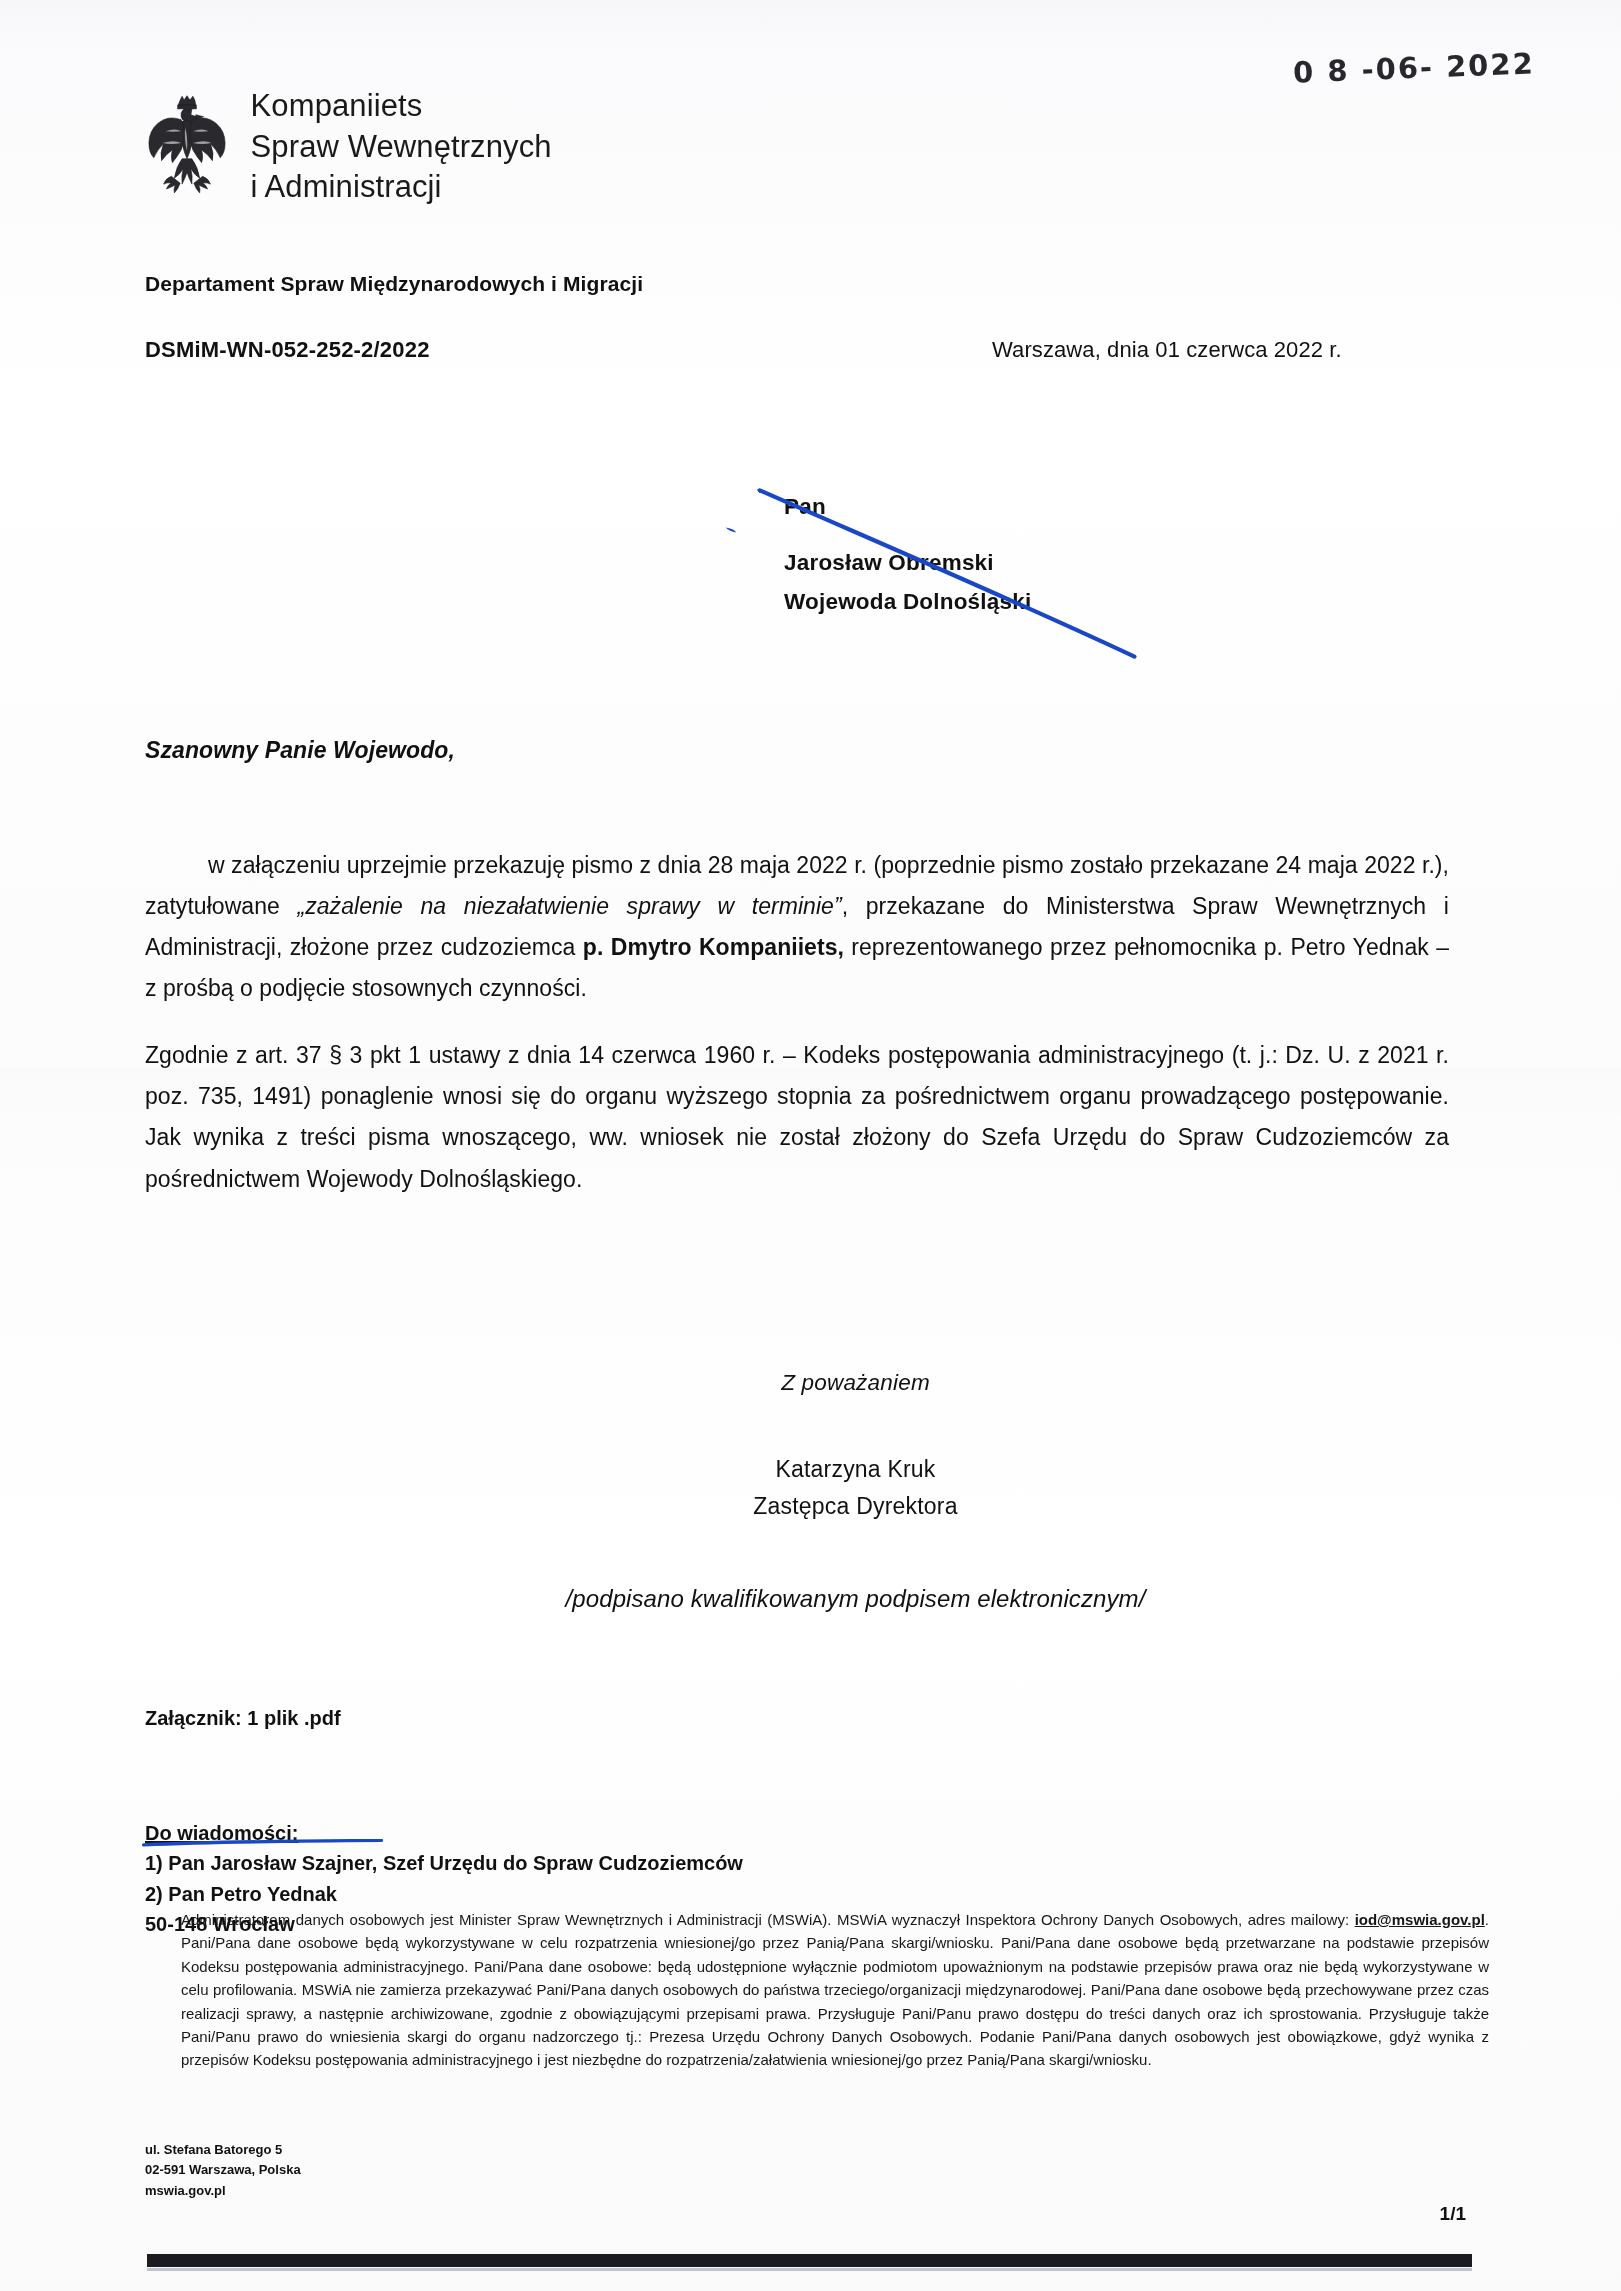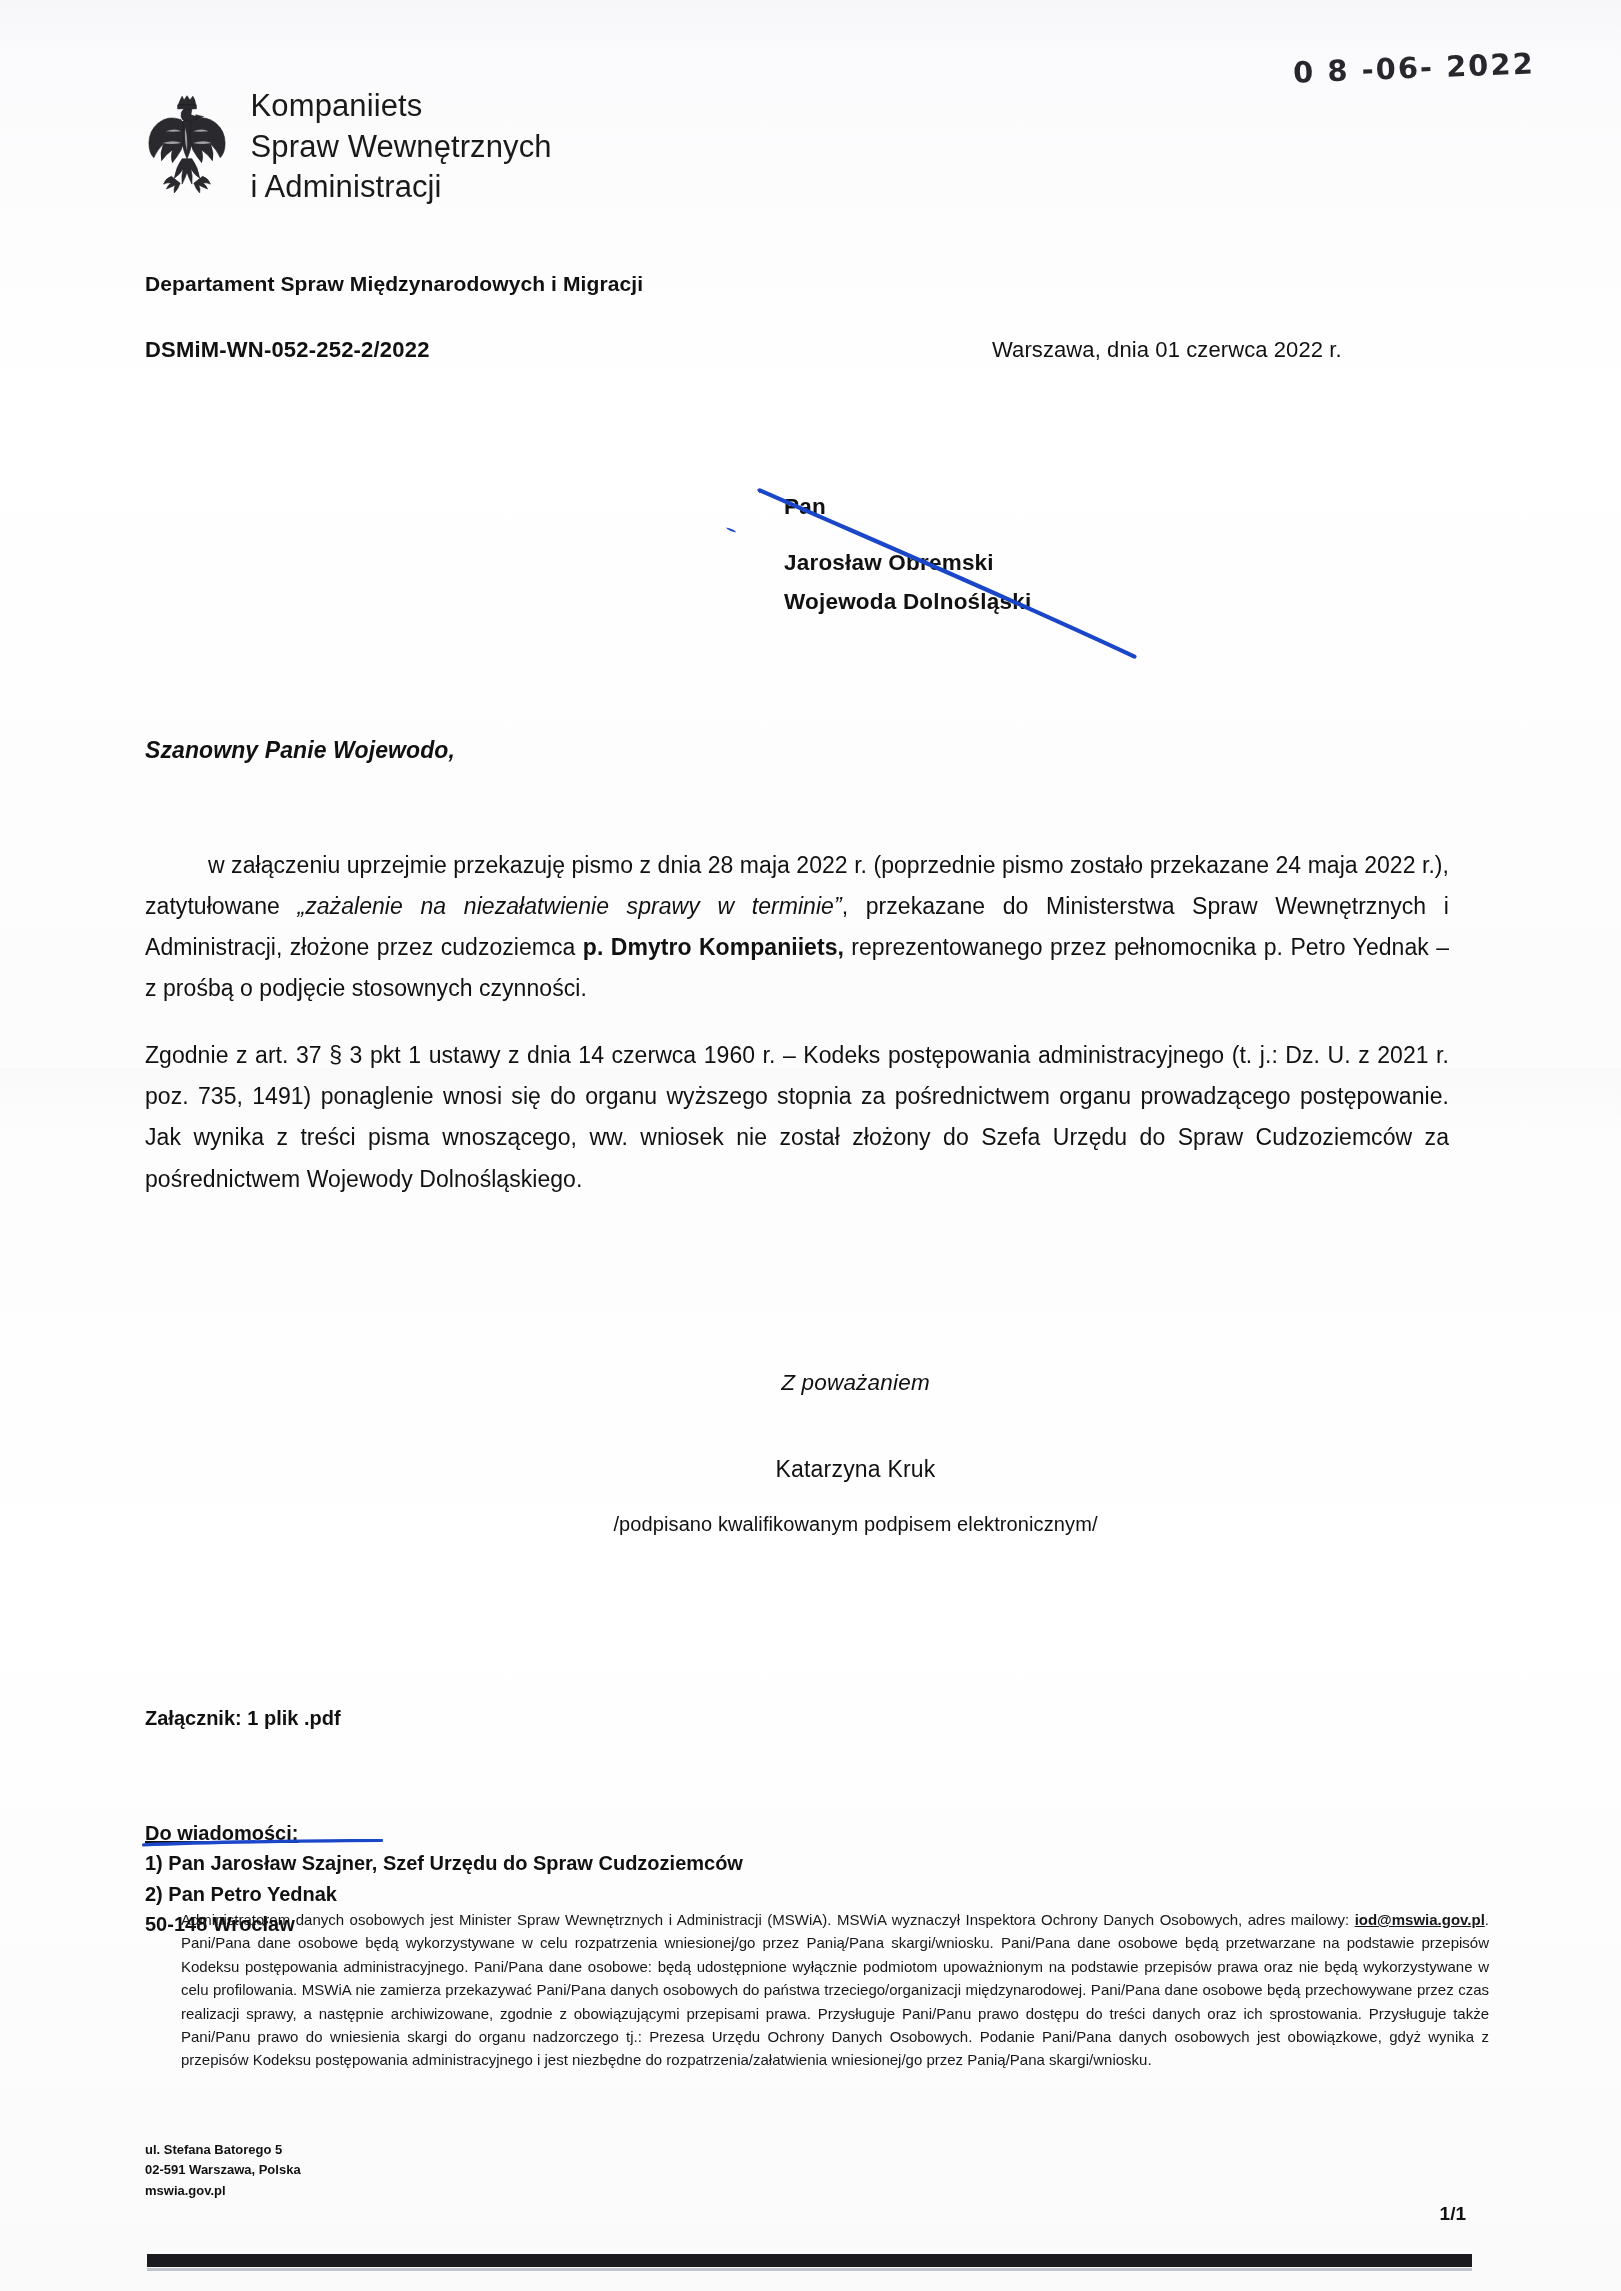--- a/index.html
+++ b/index.html
@@ -159,22 +159,23 @@
     font-weight: 500;
     letter-spacing: 0.2px;
   }
   .signer {
     margin-top: 55px;
     font-size: 23px;
     line-height: 1.62;
     letter-spacing: 0.2px;
   }
   .esig {
-    margin-top: 25px;
-    font-size: 20px;
+    margin-top: 59px;
+    font-size: 24px;
+    font-style: italic;
     letter-spacing: 0.1px;
   }
 
   
   .attach {
     position: absolute;
     left: 145px;
     top: 1707px;
     font-size: 20px;
     font-weight: 600;
@@ -318,20 +319,21 @@
   <div class="body-wrap">
     <p class="para indent"><span>w załączeniu uprzejmie przekazuję pismo z dnia 28 maja 2022 r. (poprzednie pismo zostało przekazane 24 maja 2022 r.),  zatytułowane </span><span class="i">„zażalenie na niezałatwienie sprawy w terminie”</span><span>, przekazane do Ministerstwa Spraw Wewnętrznych i Administracji, złożone przez cudzoziemca </span><span class="b">p. Dmytro Kompaniiets,</span><span> reprezentowanego przez pełnomocnika p. Petro Yednak – z prośbą o podjęcie stosownych czynności.</span></p>
     <p class="para">Zgodnie z art. 37 § 3 pkt 1 ustawy z dnia 14 czerwca 1960 r. – Kodeks postępowania administracyjnego (t. j.: Dz. U. z 2021 r. poz. 735, 1491) ponaglenie wnosi się do organu wyższego stopnia za pośrednictwem organu prowadzącego postępowanie. Jak wynika z treści pisma wnoszącego, ww. wniosek nie został złożony do Szefa Urzędu do Spraw Cudzoziemców za pośrednictwem Wojewody Dolnośląskiego.</p>
   </div>
 
   <div class="closing">
     <div class="closing-inner">
       <div class="regards">Z poważaniem</div>
       <div class="signer">
         <div>Katarzyna Kruk</div>
+        <div>Zastępca Dyrektora</div>
       </div>
       <div class="esig">/podpisano kwalifikowanym podpisem elektronicznym/</div>
     </div>
   </div>
 
   <div class="attach"><span class="u">Załącznik:</span><span> 1 plik .pdf</span></div>
 
   <div class="cc">
     <div class="u line">Do wiadomości:</div>
     <div class="line">1) Pan Jarosław Szajner, Szef Urzędu do Spraw Cudzoziemców</div>

